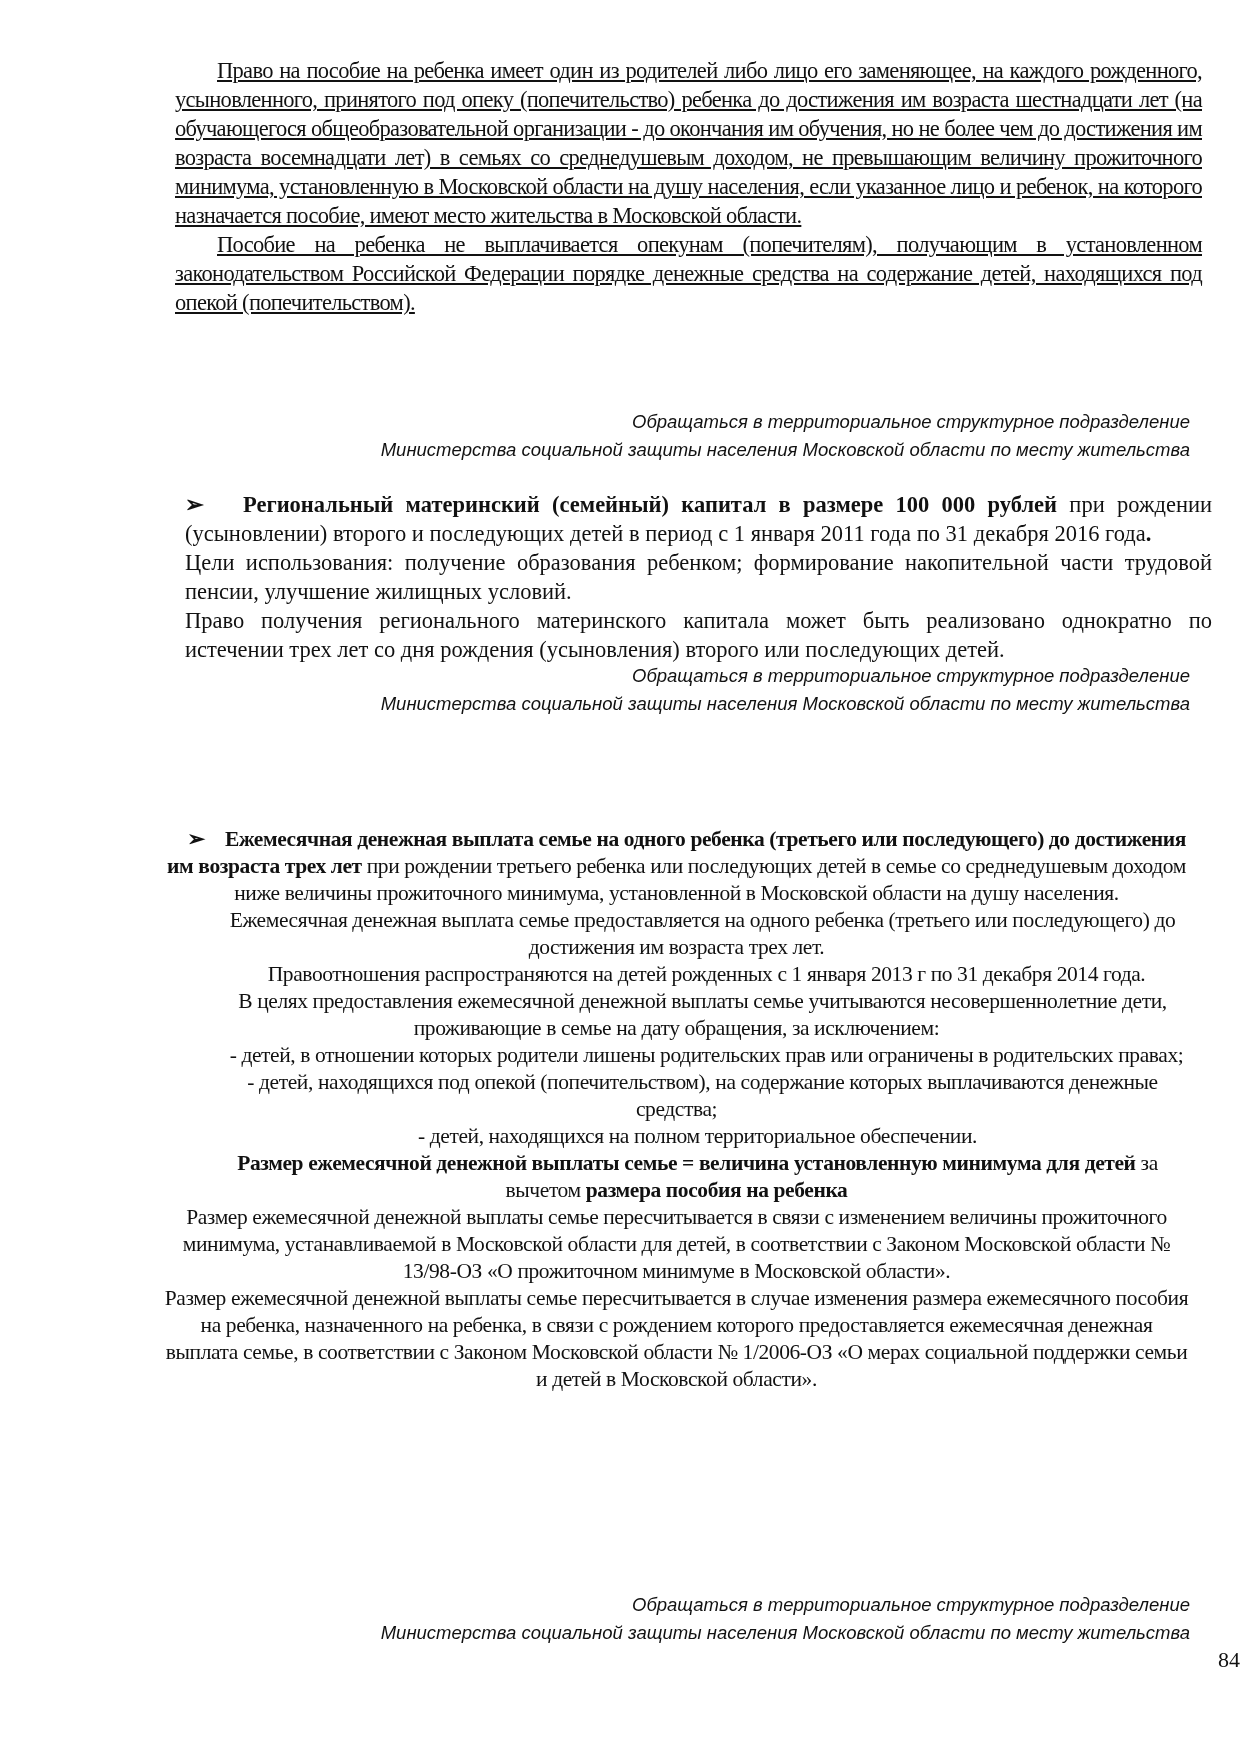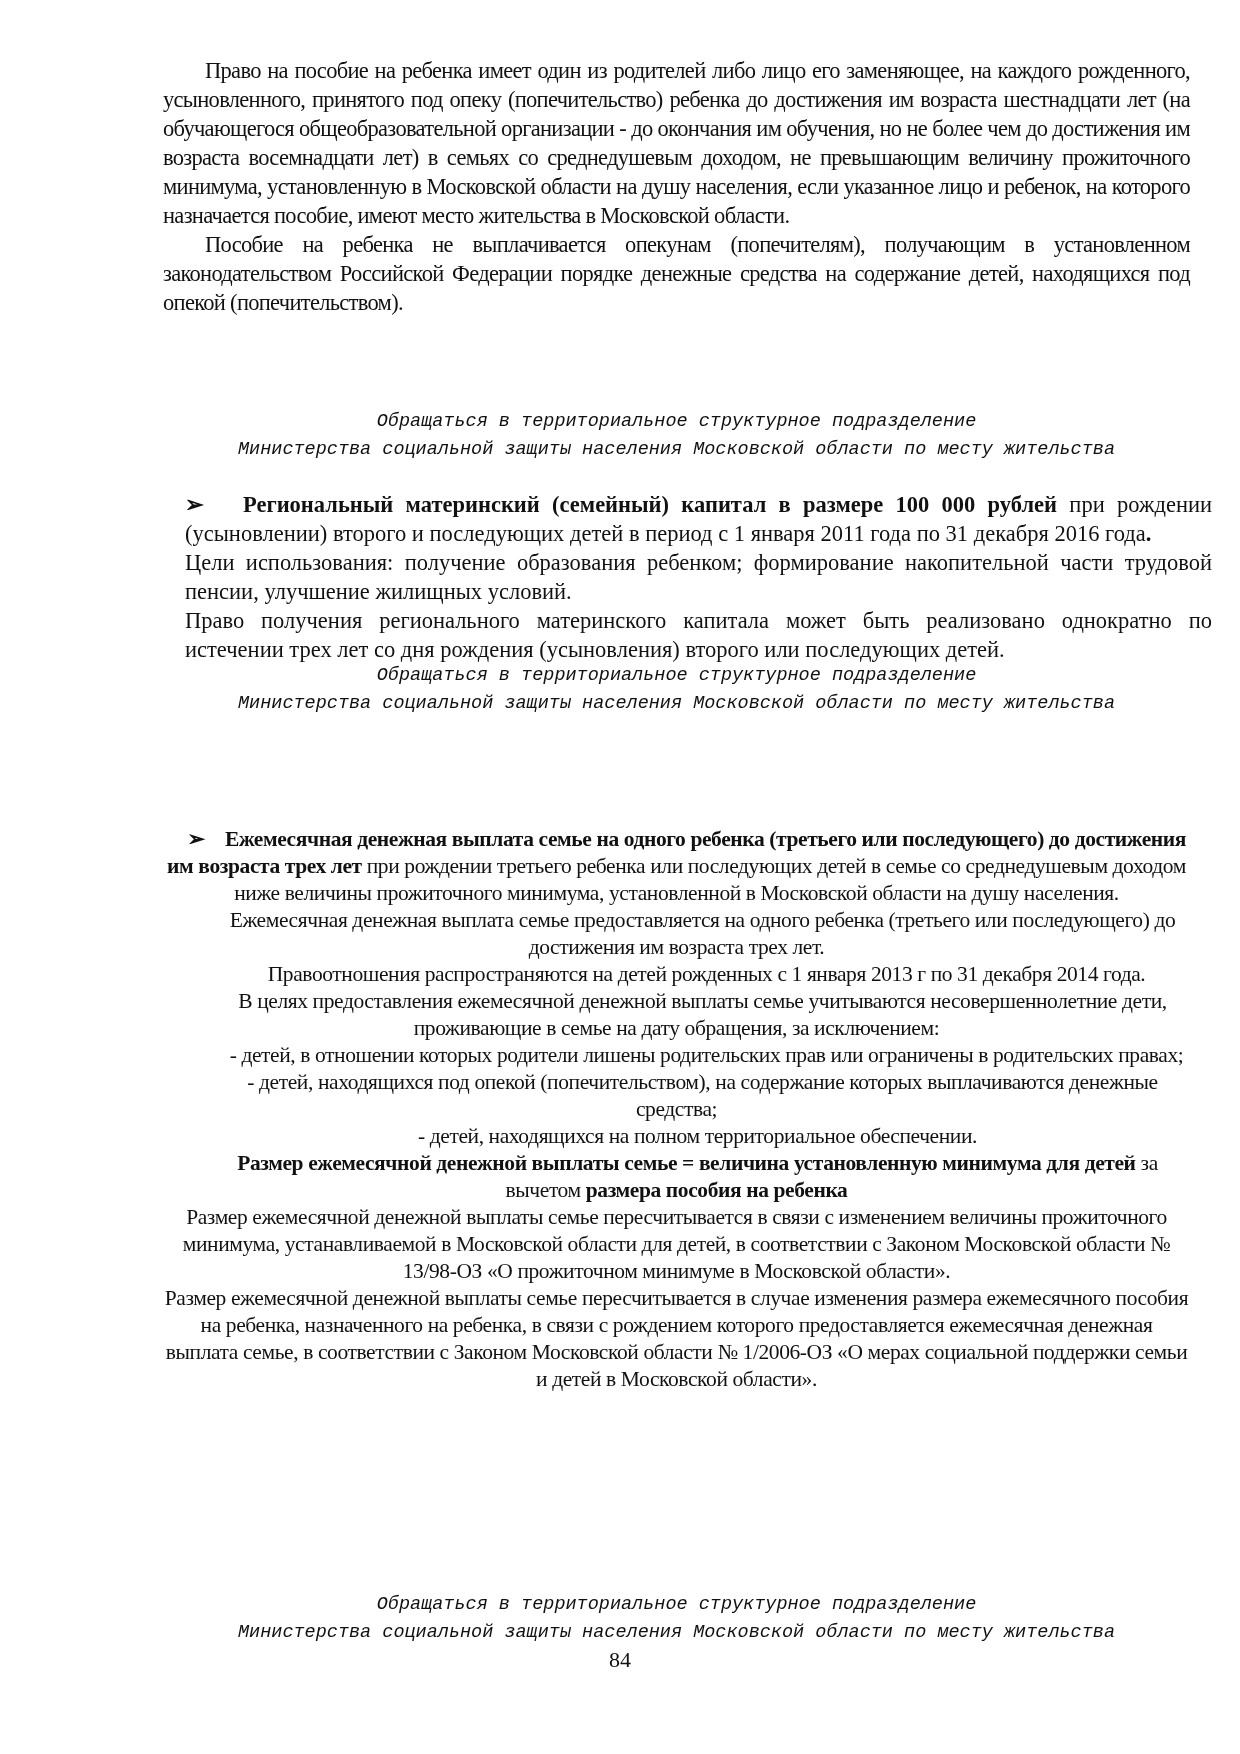--- a/index.html
+++ b/index.html
@@ -29,43 +29,43 @@
     }
     .cond {
       letter-spacing: -0.7px;
     }
     .indent { text-indent: 42px; }
     .indent-sm { text-indent: 60px; }
     .indent-xs { text-indent: 52px; }
     .indent-b { text-indent: 42px; }
     .b { font-weight: bold; }
     .contact {
-      text-align: center;
+      text-align: right;
       font-style: italic;
       font-size: 18.5px;
       line-height: 28px;
       margin: 0;
       padding-right: 0px;
-      font-family: Liberation Mono, monospace;
+      font-family: Liberation Sans, sans-serif;
     }
     .arrow {
       display: inline-block;
       width: 58px;
       font-weight: bold;
     }
     .page-num {
       position: absolute;
       top: 1647px;
       left: 0;
       width: 1240px;
-      text-align: center;
+      text-align: right;
       font-size: 22px;
       font-family: "Liberation Serif", "DejaVu Serif", serif;
     }
-    .sec1 { position: absolute; top: 0; left: 0; width: 1027px; }
+    .sec1 { position: absolute; top: 0; left: 12px; width: 1027px; text-decoration: underline; }
     .contact1 { position: absolute; top: 352px; left: 0; width: 1027px; }
     .sec2 { position: absolute; top: 434px; left: 0; width: 1027px; margin-left: 22px; }
     .contact2 { position: absolute; top: 606px; left: 0; width: 1027px; }
     .sec3 { position: absolute; top: 770px; left: 0; width: 1027px; }
     .contact3 { position: absolute; top: 1535px; left: 0; width: 1027px; }
     .sec3 .p { text-align: center; font-size: 21.5px; line-height: 27px; letter-spacing: -0.4px; }
   </style>
 </head>
 <body>
 

